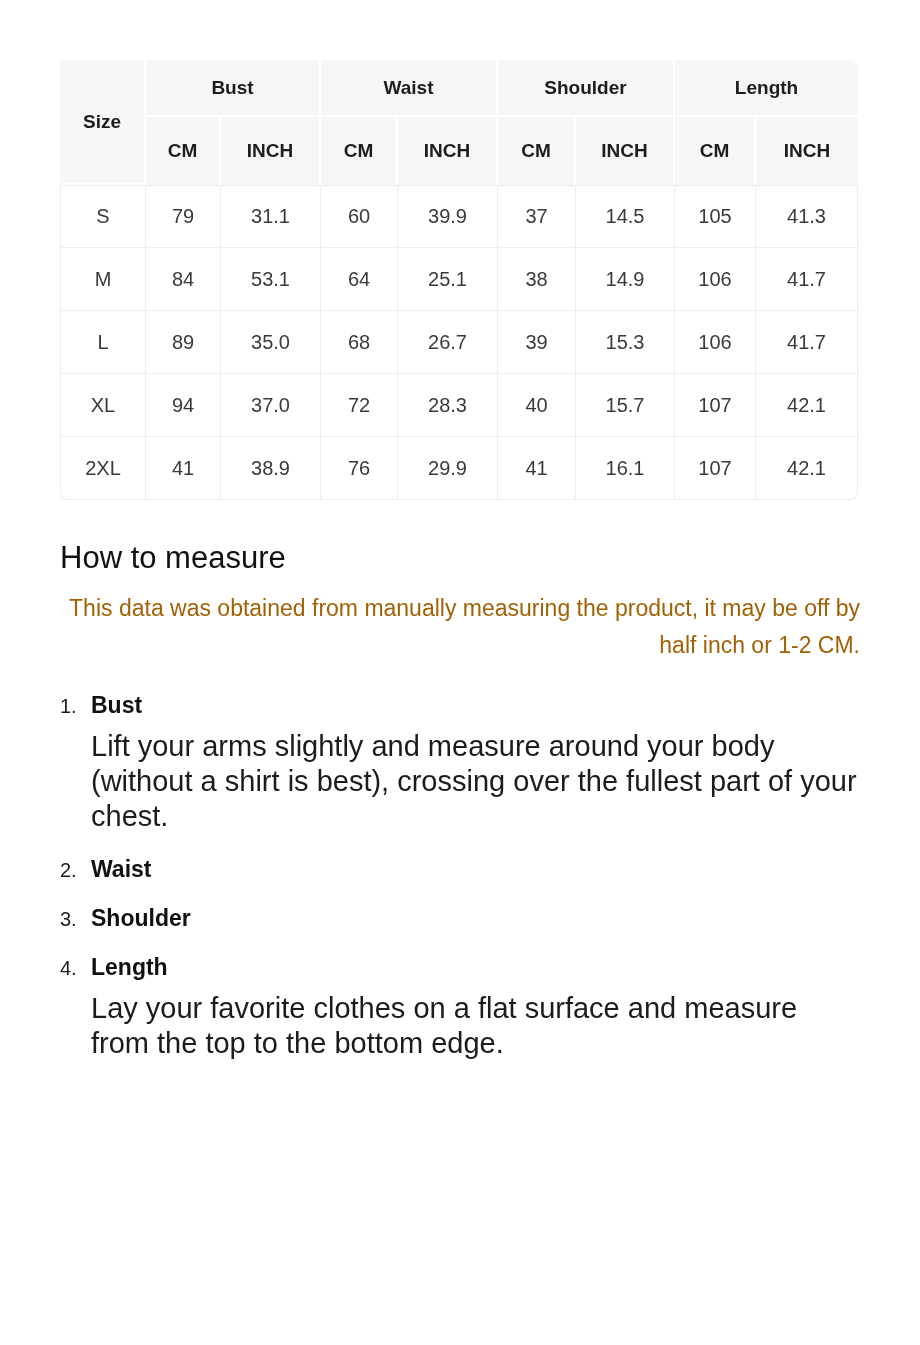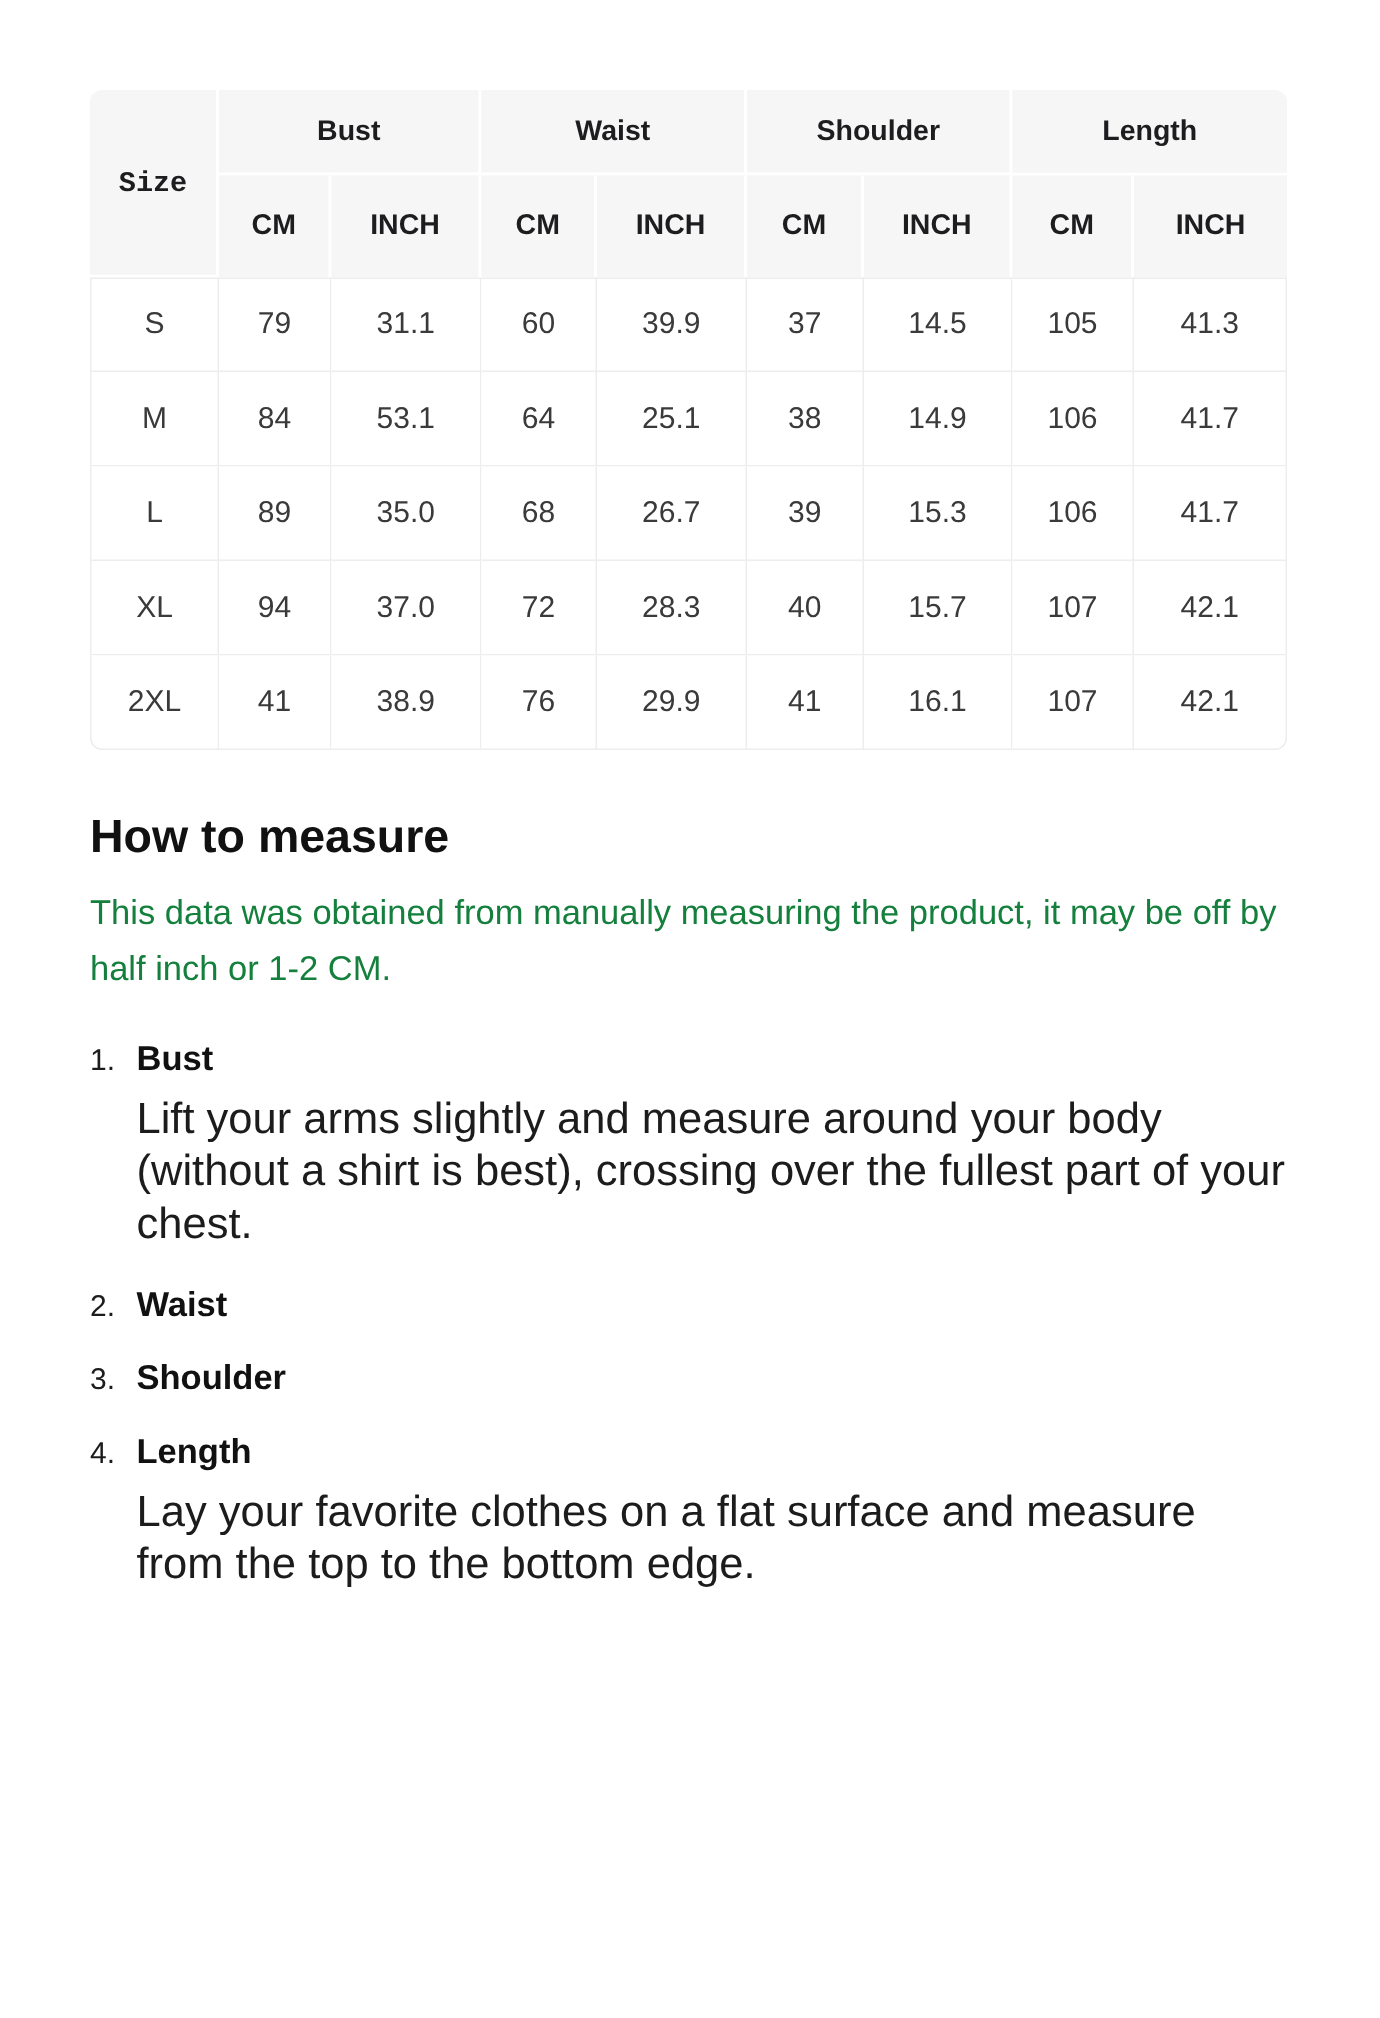--- a/index.html
+++ b/index.html
@@ -25,21 +25,21 @@
     font-size: 19px;
     color: #1d1d1f;
     text-align: center;
     vertical-align: middle;
     border-right: 2px solid #ffffff;
   }
   table.size-chart thead tr:first-child th { border-bottom: 2px solid #ffffff; }
   table.size-chart thead tr.row-top th { height: 57px; }
   table.size-chart thead tr.row-units th { height: 68px; }
   table.size-chart th.size-head { height: 125px; }
-  table.size-chart thead tr:first-child th:first-child { border-top-left-radius: 8px; font-family: Liberation Mono, monospace; }
+  table.size-chart thead tr:first-child th:first-child { border-top-left-radius: 8px; }
   table.size-chart thead tr:first-child th:last-child { border-top-right-radius: 8px; border-right: none; }
   table.size-chart thead tr.row-units th:last-child { border-right: none; }
   table.size-chart td {
     background: #ffffff;
     font-size: 20px;
     color: #3a3a3a;
     text-align: center;
     vertical-align: middle;
     height: 63px;
     border-right: 1px solid #ededed;
@@ -48,29 +48,30 @@
   table.size-chart td:first-child { border-left: 1px solid #ededed; }
   table.size-chart tbody tr:first-child td { border-top: 1px solid #ededed; }
   table.size-chart tbody tr:last-child td:first-child { border-bottom-left-radius: 8px; }
   table.size-chart tbody tr:last-child td:last-child { border-bottom-right-radius: 8px; }
 
   
   h2.htm-title {
     margin: 40px 0 0 0;
     font-size: 31px;
     line-height: 36px;
-    font-weight: 700;
+    font-weight: 400;
     color: #111111;
   }
   p.htm-intro {
     margin: 14px 0 0 0;
     font-size: 23px;
     line-height: 37px;
-    color: #15803d;
+    color: #a16207;
     max-width: 805px;
+    text-align: right;
   }
   .steps { margin-top: 28px; }
   .step { margin-bottom: 22px; }
   .step-head { display: flex; align-items: baseline; }
   .step-num {
     flex: 0 0 31px;
     width: 31px;
     font-size: 20px;
     color: #1c1c1c;
   }

